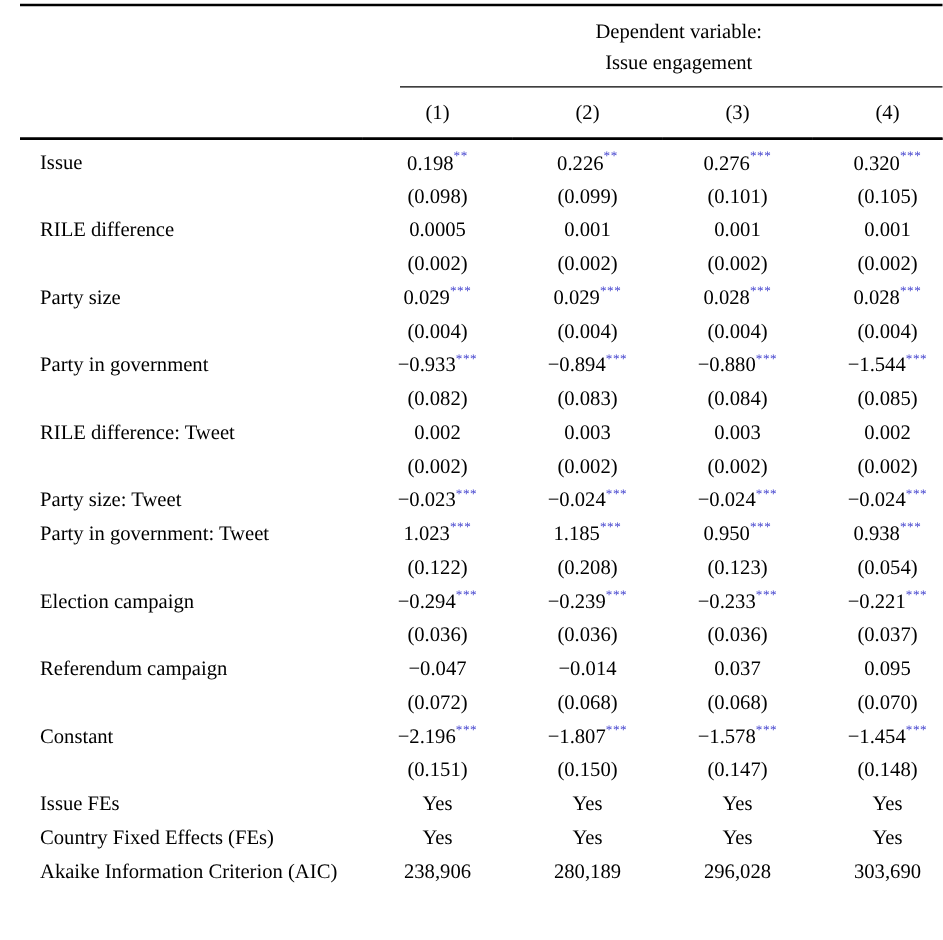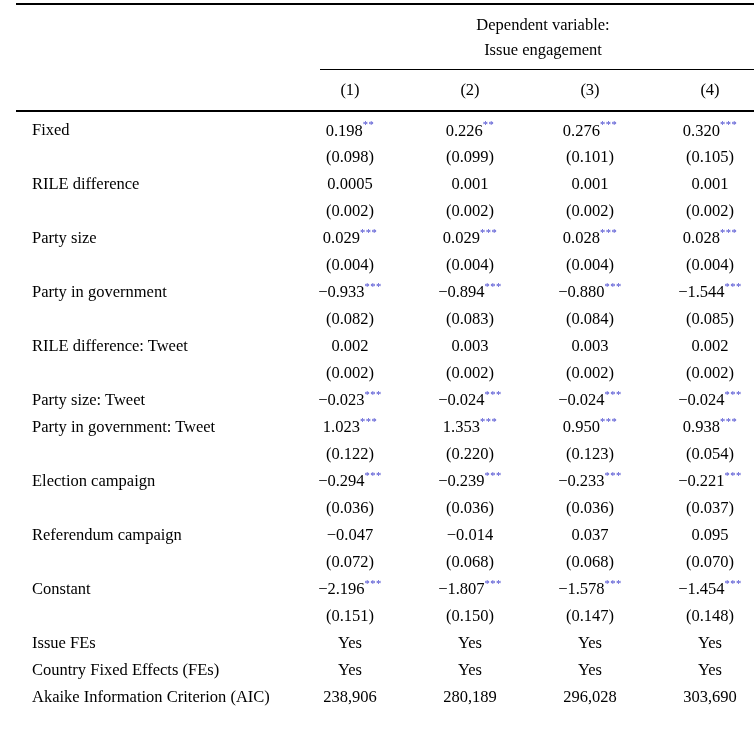--- a/index.html
+++ b/index.html
@@ -108,21 +108,21 @@
         <td class="spacer"></td>
         <td>(1)</td>
         <td>(2)</td>
         <td>(3)</td>
         <td>(4)</td>
       </tr>
     </thead>
 
     <tbody>
         <tr class="first-data-row">
-          <td class="label-cell">Fixed</td>
+          <td class="label-cell">Issue</td>
           <td class="val"><span>0.198</span><sup class="stars">**</sup></td>
           <td class="val"><span>0.226</span><sup class="stars">**</sup></td>
           <td class="val"><span>0.276</span><sup class="stars">***</sup></td>
           <td class="val"><span>0.320</span><sup class="stars">***</sup></td>
         </tr>
         <tr>
           <td class="label-cell"></td>
           <td class="val">(0.098)</td>
           <td class="val">(0.099)</td>
           <td class="val">(0.101)</td>
@@ -187,28 +187,28 @@
         <tr>
           <td class="label-cell">Party size: Tweet</td>
           <td class="val"><span>−0.023</span><sup class="stars">***</sup></td>
           <td class="val"><span>−0.024</span><sup class="stars">***</sup></td>
           <td class="val"><span>−0.024</span><sup class="stars">***</sup></td>
           <td class="val"><span>−0.024</span><sup class="stars">***</sup></td>
         </tr>
         <tr>
           <td class="label-cell">Party in government: Tweet</td>
           <td class="val"><span>1.023</span><sup class="stars">***</sup></td>
-          <td class="val"><span>1.353</span><sup class="stars">***</sup></td>
+          <td class="val"><span>1.185</span><sup class="stars">***</sup></td>
           <td class="val"><span>0.950</span><sup class="stars">***</sup></td>
           <td class="val"><span>0.938</span><sup class="stars">***</sup></td>
         </tr>
         <tr>
           <td class="label-cell"></td>
           <td class="val">(0.122)</td>
-          <td class="val">(0.220)</td>
+          <td class="val">(0.208)</td>
           <td class="val">(0.123)</td>
           <td class="val">(0.054)</td>
         </tr>
         <tr>
           <td class="label-cell">Election campaign</td>
           <td class="val"><span>−0.294</span><sup class="stars">***</sup></td>
           <td class="val"><span>−0.239</span><sup class="stars">***</sup></td>
           <td class="val"><span>−0.233</span><sup class="stars">***</sup></td>
           <td class="val"><span>−0.221</span><sup class="stars">***</sup></td>
         </tr>

